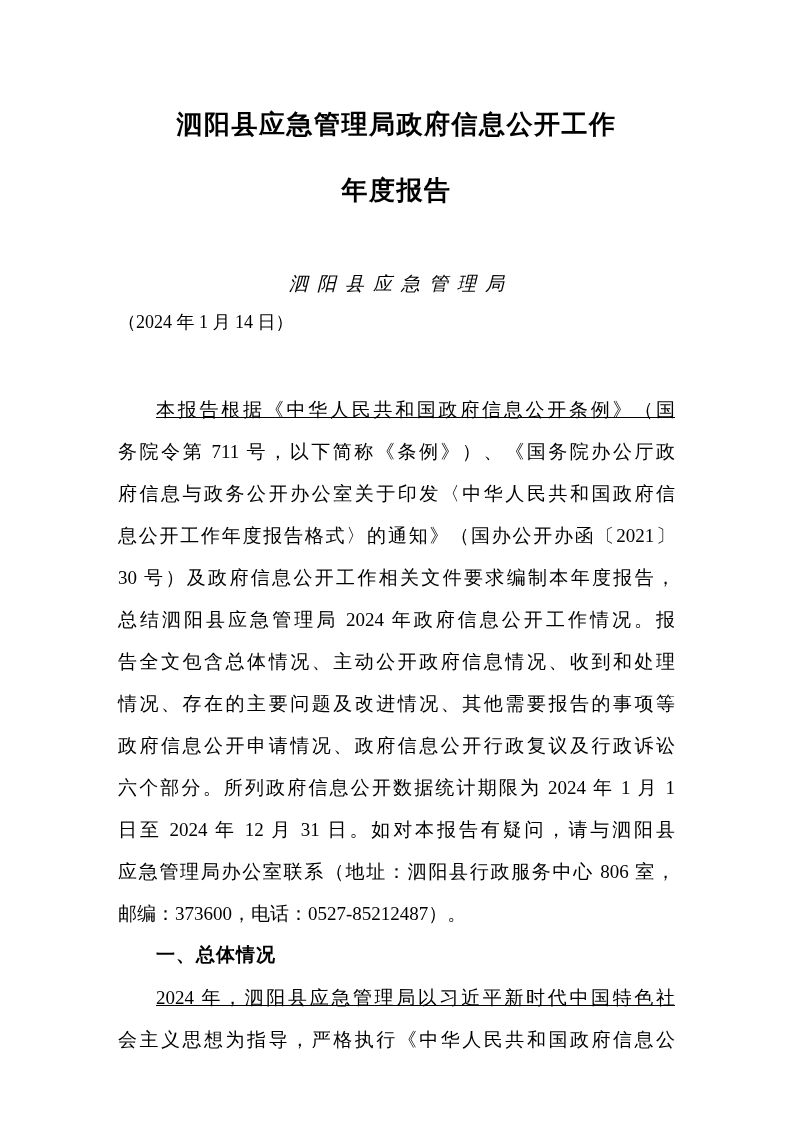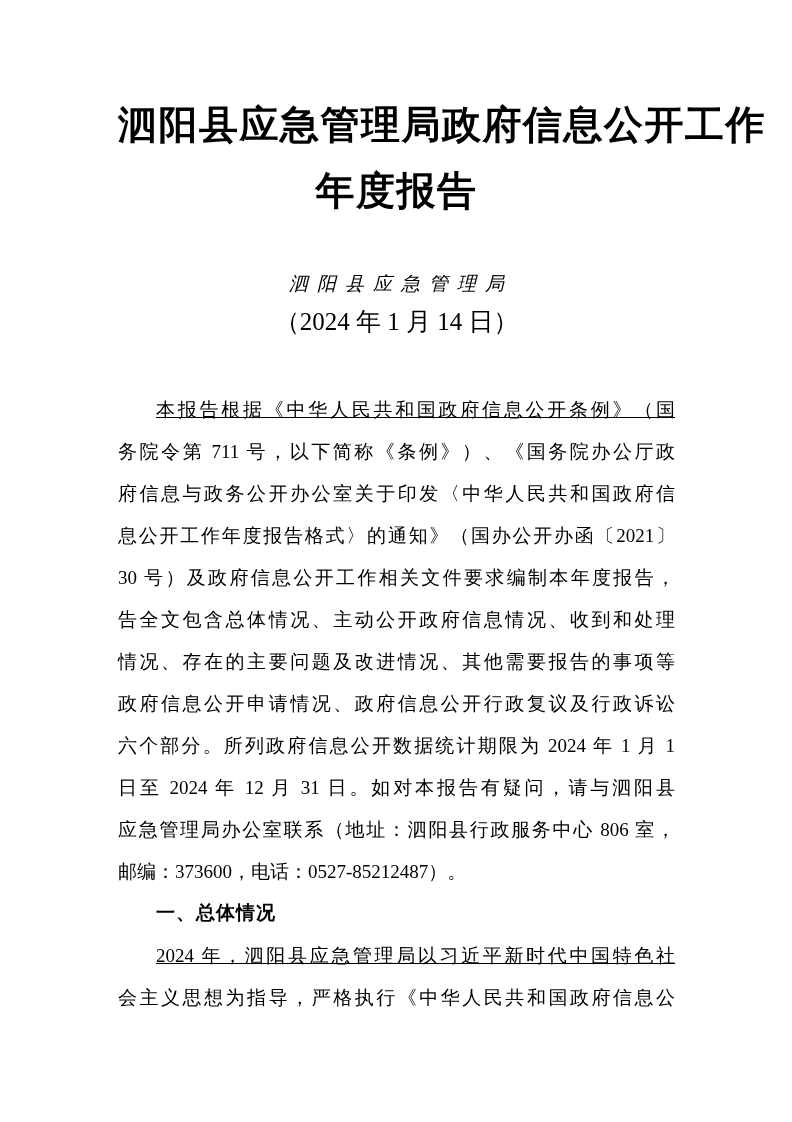--- a/index.html
+++ b/index.html
@@ -16,42 +16,42 @@
   }
   .page {
     box-sizing: border-box;
     width: 792px;
     height: 1122px;
     padding: 92px 117px 0 118px;
     background: #ffffff;
   }
   .title {
     margin: 0;
-    font-size: 39px;
+    font-size: 26px;
     font-weight: 700;
     text-align: center;
     letter-spacing: 1.5px;
   }
   .title-line {
     line-height: 66px;
     white-space: nowrap;
   }
   .issuer {
     font-size: 19px;
     line-height: 38px;
     text-align: center;
     letter-spacing: 9px;
     text-indent: 9px;
     font-style: italic;
     margin-top: 41px;
   }
   .date-line {
-    font-size: 25px;
+    font-size: 18px;
     line-height: 38px;
-    text-align: center;
+    text-align: left;
   }
   .doc-body {
     margin-top: 48px;
   }
   .doc-line {
     font-size: 19px;
     line-height: 42px;
     height: 42px;
     text-align: justify;
     text-align-last: justify;
@@ -87,20 +87,21 @@
   <div class="issuer">泗阳县应急管理局</div>
   <div class="date-line">（2024 年 1 月 14 日）</div>
 
   <div class="doc-body">
     <div class="para last-left">
         <div class="doc-line">本报告根据《中华人民共和国政府信息公开条例》（国</div>
         <div class="doc-line">务院令第 711 号，以下简称《条例》）、《国务院办公厅政</div>
         <div class="doc-line">府信息与政务公开办公室关于印发〈中华人民共和国政府信</div>
         <div class="doc-line">息公开工作年度报告格式〉的通知》（国办公开办函〔2021〕</div>
         <div class="doc-line">30 号）及政府信息公开工作相关文件要求编制本年度报告，</div>
+        <div class="doc-line">总结泗阳县应急管理局 2024 年政府信息公开工作情况。报</div>
         <div class="doc-line">告全文包含总体情况、主动公开政府信息情况、收到和处理</div>
         <div class="doc-line">情况、存在的主要问题及改进情况、其他需要报告的事项等</div>
         <div class="doc-line">政府信息公开申请情况、政府信息公开行政复议及行政诉讼</div>
         <div class="doc-line">六个部分。所列政府信息公开数据统计期限为 2024 年 1 月 1</div>
         <div class="doc-line">日至 2024 年 12 月 31 日。如对本报告有疑问，请与泗阳县</div>
         <div class="doc-line">应急管理局办公室联系（地址：泗阳县行政服务中心 806 室，</div>
         <div class="doc-line">邮编：373600，电话：0527-85212487）。</div>
       </div>
 
     <div class="heading">一、总体情况</div>

